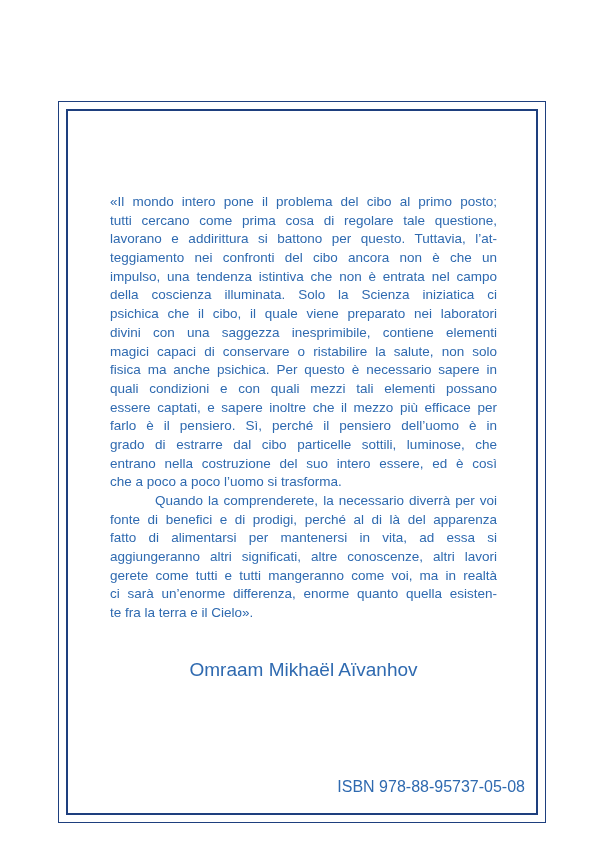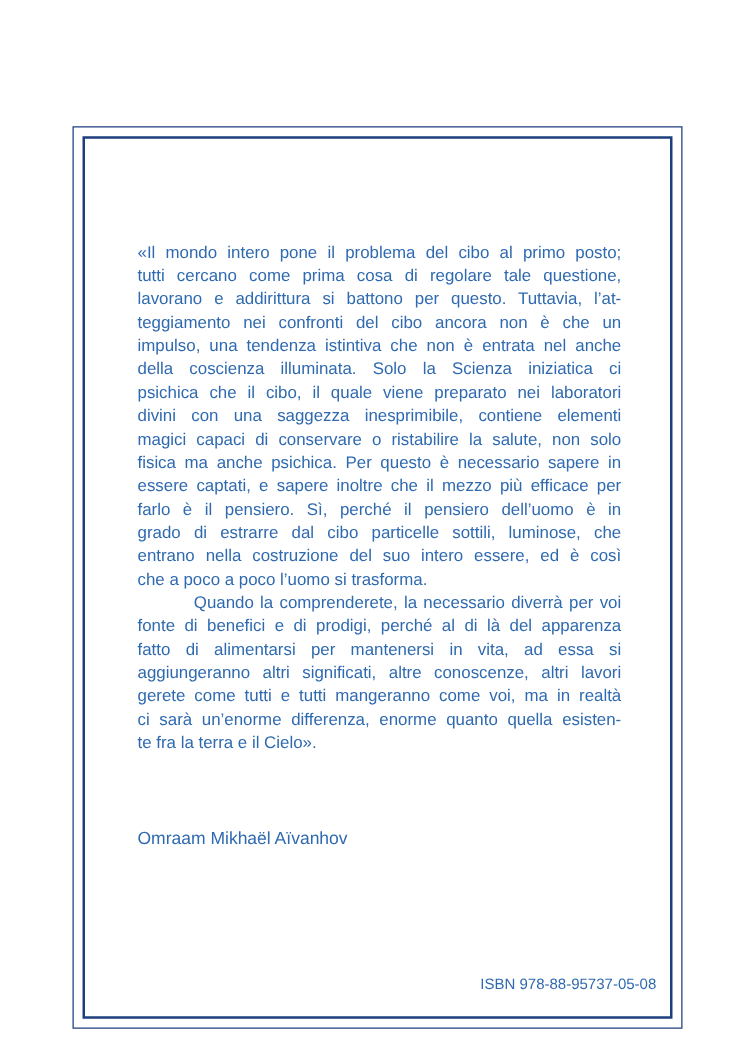--- a/index.html
+++ b/index.html
@@ -54,56 +54,57 @@
     text-align-last: left;
   }
   .quote .line.indent {
     padding-left: 45px;
   }
   .author {
     position: absolute;
     left: 110px;
     top: 621px;
     width: 387px;
-    text-align: left;
+    text-align: center;
     color: var(--text-color, #2f6ab0);
-    font-size: 14px;
+    font-size: 19px;
     line-height: 18px;
   }
   .isbn {
     position: absolute;
     left: 110px;
     top: 738px;
     width: 415px;
     text-align: right;
     color: var(--text-color, #2f6ab0);
-    font-size: 12px;
+    font-size: 16px;
     line-height: 18px;
   }
 </style>
 </head>
 <body>
 
 <div class="page">
 
   <div class="outer-frame">
     <div class="inner-frame"></div>
   </div>
 
   <div class="quote">
       <div class="line">«Il mondo intero pone il problema del cibo al primo posto;</div>
       <div class="line">tutti cercano come prima cosa di regolare tale questione,</div>
       <div class="line">lavorano e addirittura si battono per questo. Tuttavia, l’at-</div>
       <div class="line">teggiamento nei confronti del cibo ancora non è che un</div>
-      <div class="line">impulso, una tendenza istintiva che non è entrata nel anche</div>
+      <div class="line">impulso, una tendenza istintiva che non è entrata nel campo</div>
       <div class="line">della coscienza illuminata. Solo la Scienza iniziatica ci</div>
       <div class="line">psichica che il cibo, il quale viene preparato nei laboratori</div>
       <div class="line">divini con una saggezza inesprimibile, contiene elementi</div>
       <div class="line">magici capaci di conservare o ristabilire la salute, non solo</div>
       <div class="line">fisica ma anche psichica. Per questo è necessario sapere in</div>
+      <div class="line">quali condizioni e con quali mezzi tali elementi possano</div>
       <div class="line">essere captati, e sapere inoltre che il mezzo più efficace per</div>
       <div class="line">farlo è il pensiero. Sì, perché il pensiero dell’uomo è in</div>
       <div class="line">grado di estrarre dal cibo particelle sottili, luminose, che</div>
       <div class="line">entrano nella costruzione del suo intero essere, ed è così</div>
       <div class="line no-justify">che a poco a poco l’uomo si trasforma.</div>
       <div class="line indent">Quando la comprenderete, la necessario diverrà per voi</div>
       <div class="line">fonte di benefici e di prodigi, perché al di là del apparenza</div>
       <div class="line">fatto di alimentarsi per mantenersi in vita, ad essa si</div>
       <div class="line">aggiungeranno altri significati, altre conoscenze, altri lavori</div>
       <div class="line">gerete come tutti e tutti mangeranno come voi, ma in realtà</div>

